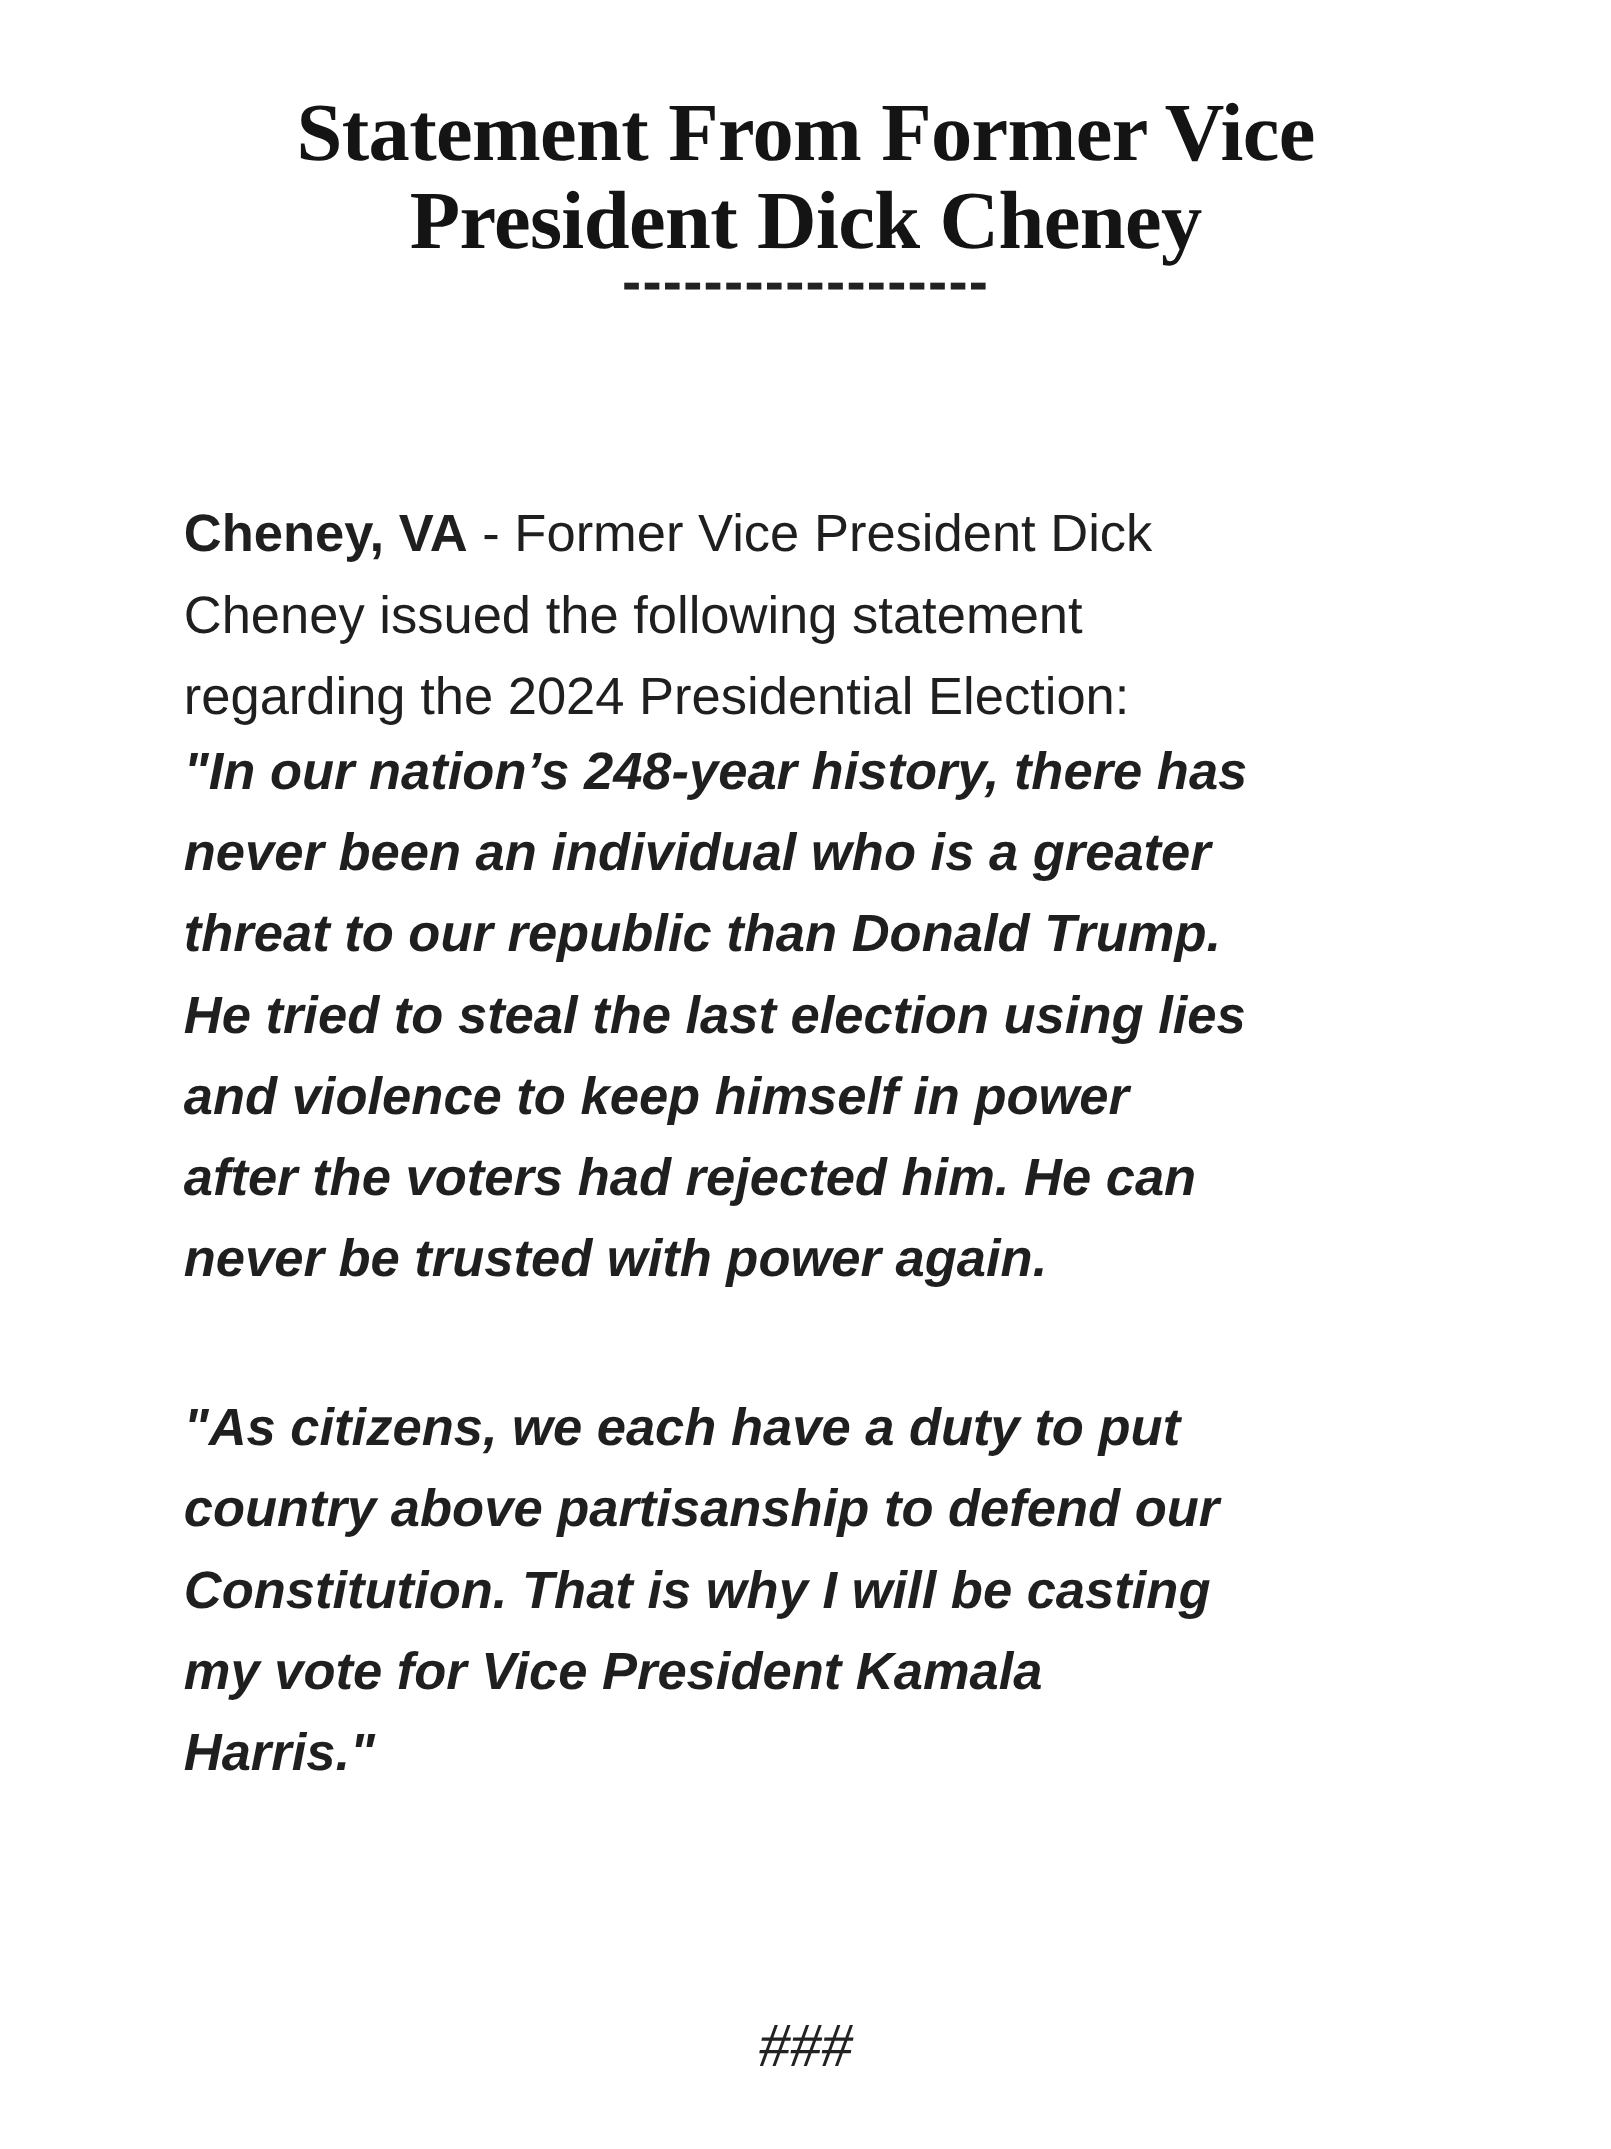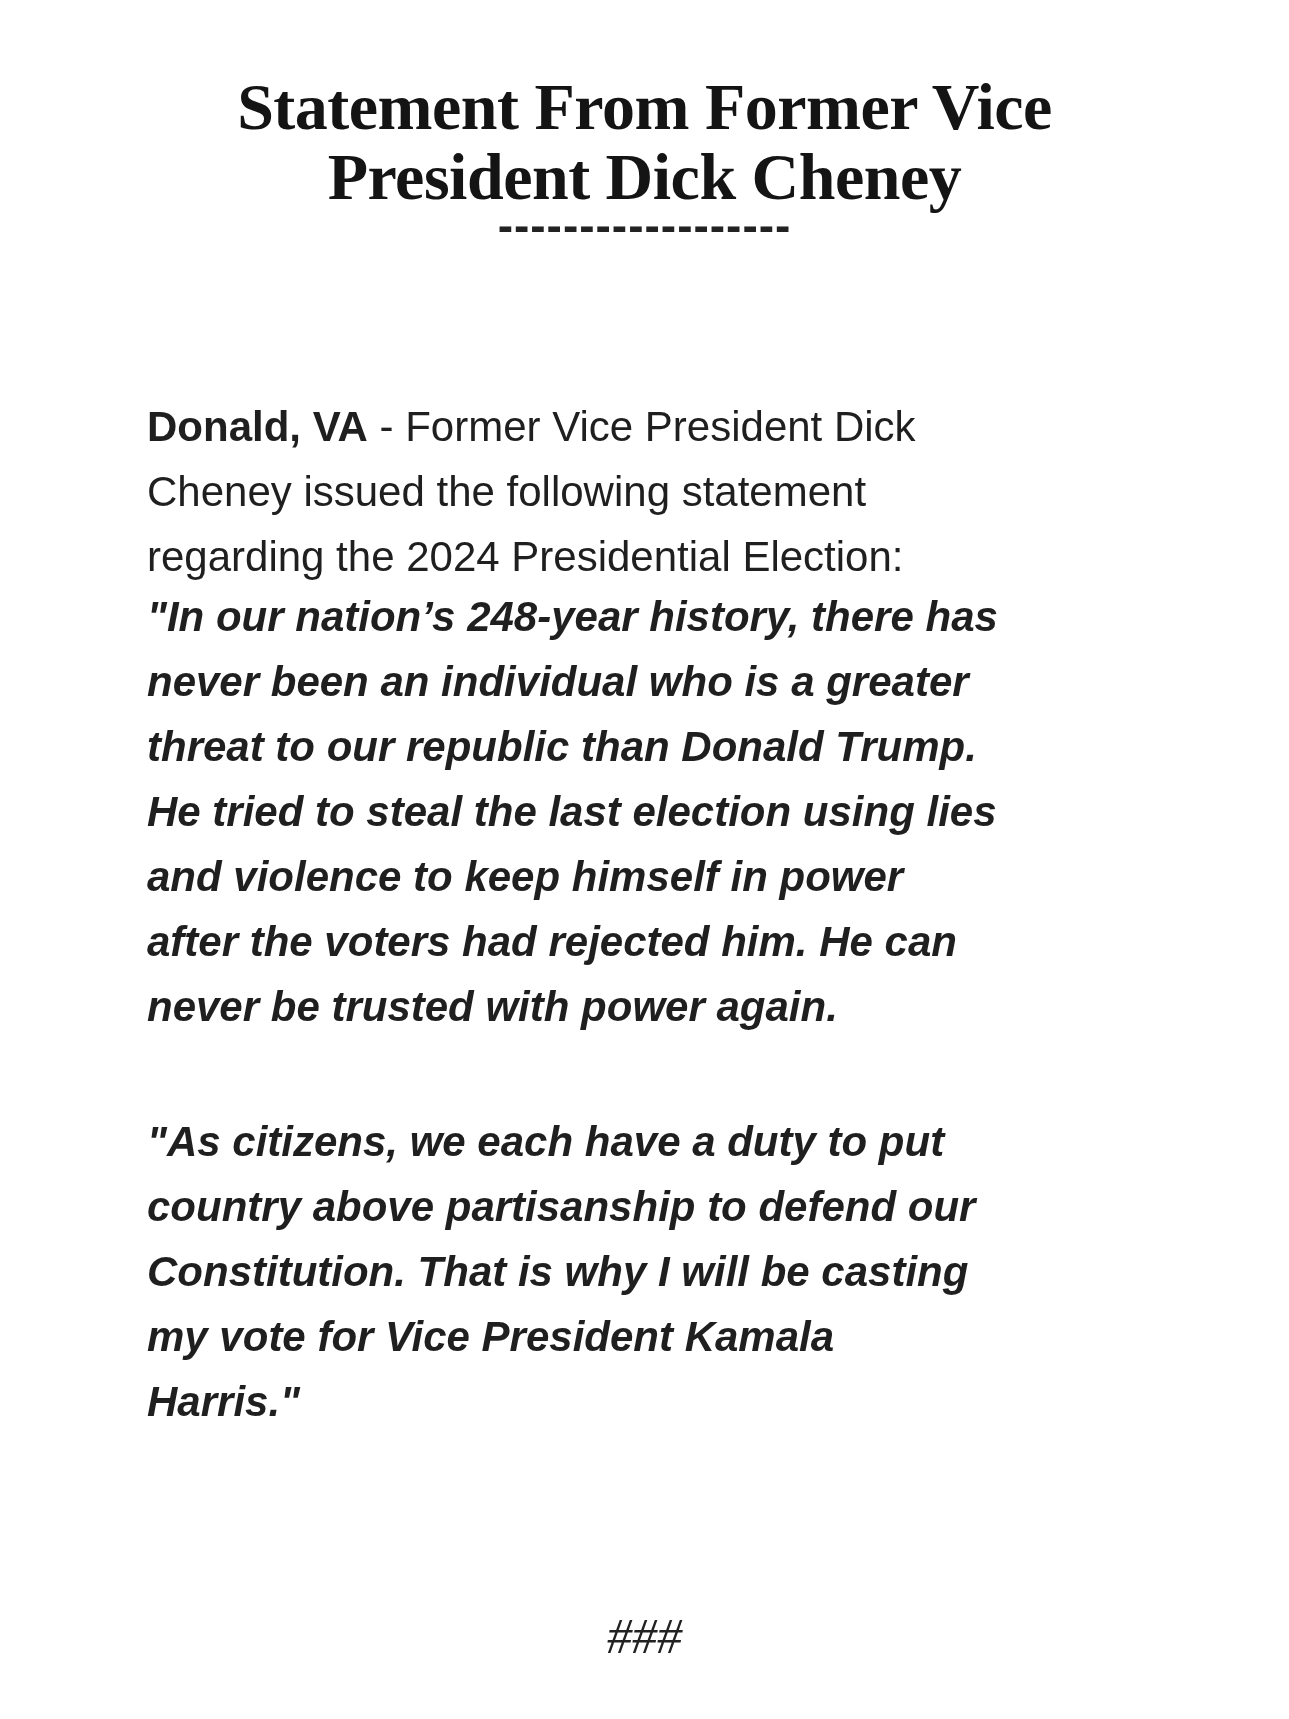--- a/index.html
+++ b/index.html
@@ -78,21 +78,21 @@
 <body>
 
 <div class="page">
 
   <h1 class="doc-title">Statement From Former Vice
 President Dick Cheney</h1>
 
   <div class="separator">------------------</div>
 
   <p class="para intro">
-    <span class="dateline">Donald, VA</span><span> - Former Vice President Dick
+    <span class="dateline">Cheney, VA</span><span> - Former Vice President Dick
 Cheney issued the following statement
 regarding the 2024 Presidential Election:</span>
   </p>
 
   <p class="para quote quote1">"In our nation’s 248-year history, there has
 never been an individual who is a greater
 threat to our republic than Donald Trump.
 He tried to steal the last election using lies
 and violence to keep himself in power
 after the voters had rejected him. He can

